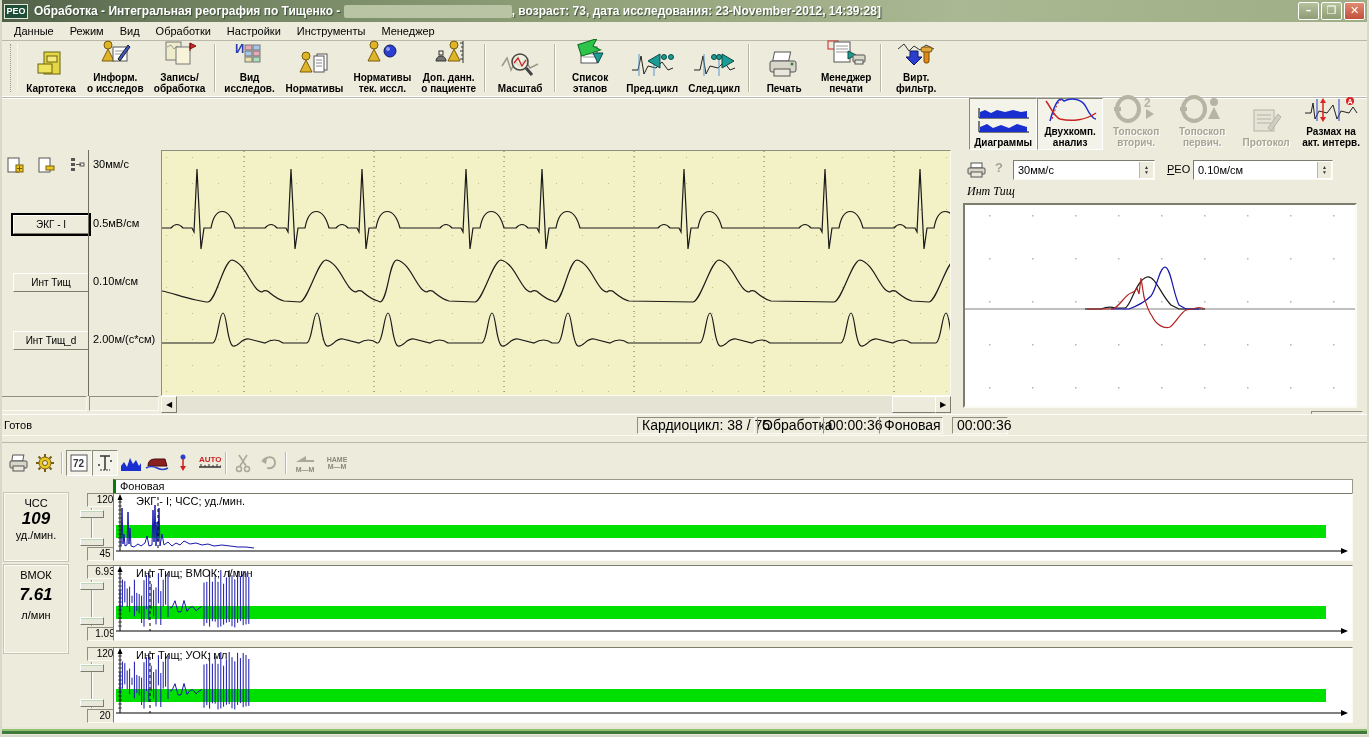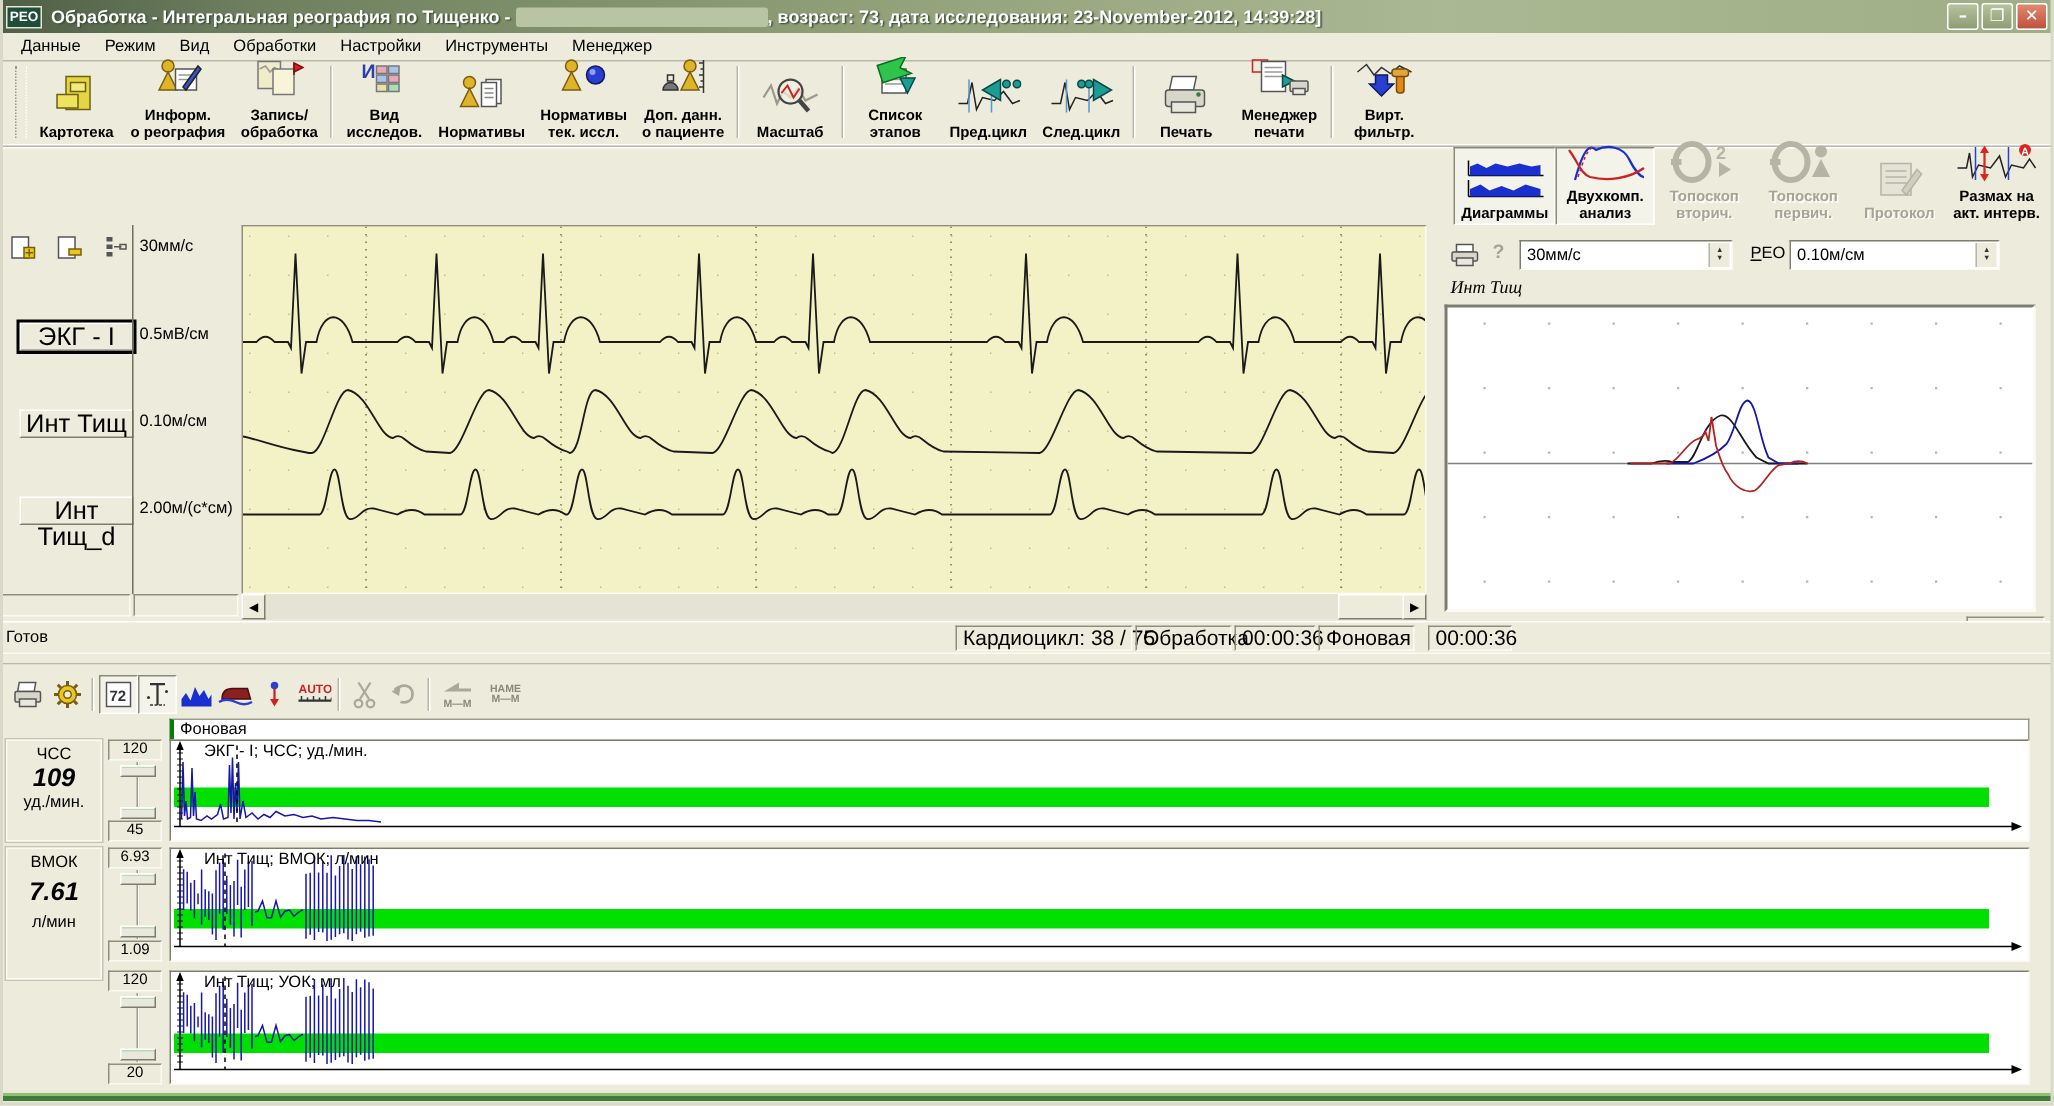--- a/index.html
+++ b/index.html
@@ -37,21 +37,21 @@
   .btn svg { flex:0 0 auto; }
   .tb-label { white-space:pre-line; text-align:center; font:bold 10px "Liberation Sans",sans-serif; line-height:11px; margin-top:1px; }
   .btn.pressed { border:1px solid; border-color:#8a8a7a #fff #fff #8a8a7a; background:#f4f3e9; }
   .btn.disabled .tb-label { color:#a6a593; text-shadow:1px 1px 0 #fff; }
 
   
   #leftpanel { left:0; top:150px; width:161px; height:285px; background:#ecebdc; }
   #lp-divider { left:88px; top:150px; width:1px; height:246px; background:#6f6f60; }
   .lp-icon { display:inline-block; margin:6px 4px 0 6px; }
   .chanbtn { position:absolute; left:13px; width:76px; height:19px; background:#ecebdc;
-    border:1px solid; border-color:#fff #7d7d6e #7d7d6e #fff; font-size:17px; text-align:center; line-height:17px; }
+    border:1px solid; border-color:#fff #7d7d6e #7d7d6e #fff; font-size:10px; text-align:center; line-height:17px; }
   .chanbtn.sel { outline:2px solid #000; outline-offset:0; font-weight:normal; }
   .lp-scale { position:absolute; left:93px; font-size:11px; }
   .lp-box { position:absolute; height:15px; background:#ecebdc; border:1px solid; border-color:#8f8f80 #fbfbf3 #fbfbf3 #8f8f80; }
 
   #mainchart { left:161px; top:150px; width:790px; height:246px; background:#f2f2c6;
     border:1px solid; border-color:#8f8f80 #fbfbf3 #fbfbf3 #8f8f80; }
   #hscroll { left:161px; top:396px; width:790px; height:17px; background:#e4e3d4; display:flex; }
   .scr-arrow { width:16px; height:17px; background:#ecebdc; border:1px solid; border-color:#fff #7d7d6e #7d7d6e #fff;
     font-size:8px; text-align:center; line-height:15px; color:#000; }
   #hthumb { position:absolute; left:731px; top:0; width:52px; height:17px; background:#ecebdc;
@@ -87,21 +87,21 @@
   .mini-txt { font:bold 7px "Liberation Sans",sans-serif; color:#8a8a7a; text-align:center; line-height:7px; }
   #stagebar { position:absolute; left:113px; top:36px; width:1240px; height:15px; background:#fff;
     border:1px solid #9a9a8a; border-left:3px solid #0a7a0a; font-size:11px; line-height:13px; padding-left:4px; }
 
   .vp { position:absolute; left:4px; width:64px; background:#ecebdc; border:1px solid #fbfbf3; box-shadow:0 0 0 1px #c5c4b5;
     text-align:center; }
   .vp .param { font-size:11px; margin-top:3px; }
   .vp .value { font:bold italic 17px "Liberation Sans",sans-serif; }
   .vp .unit { font-size:11px; margin-bottom:3px; }
   .slidercol { position:absolute; left:72px; width:40px; }
-  .rngbox { position:absolute; left:0; width:36px; height:14px; background:#ecebdc; text-align:center; font-size:10px; line-height:12px;
+  .rngbox { position:absolute; left:15px; width:36px; height:14px; background:#ecebdc; text-align:center; font-size:10px; line-height:12px;
     border:1px solid; border-color:#8f8f80 #fbfbf3 #fbfbf3 #8f8f80; }
   .track { position:absolute; left:19px; width:2px; background:#9a9a8a; border-right:1px solid #fff; }
   .thumb { position:absolute; left:8px; width:24px; height:8px; background:#e9e8dc;
     border:1px solid; border-color:#fff #7d7d6e #7d7d6e #fff; box-shadow:inset 0 1px 0 #bcd8b2; }
   .trendchart { position:absolute; left:113px; background:#fff; border:1px solid; border-color:#7d7d6e #fbfbf3 #fbfbf3 #7d7d6e; }
   .trendlabel { position:absolute; left:22px; top:1px; font-size:11px; white-space:nowrap; }
 
   #bottomstrip { left:0; top:727px; width:1369px; height:10px;
     background:linear-gradient(180deg,#e8e8d8 0 2px,#8fbf6f 2px 4px,#3f7a3c 4px 7px,#e8e8d8 7px); }
   #frame { left:0; top:0; width:1369px; height:737px; border:2px solid #d9d9c9; border-top:none; pointer-events:none; z-index:50; }
@@ -143,21 +143,21 @@
   <div class="btn">
     <span><svg width="34" height="30">
           <circle cx="10" cy="6" r="4" fill="#e0b428" stroke="#7a5c0e"></circle>
           <path d="M4 22 L10 10 L16 22 Z" fill="#e0b428" stroke="#7a5c0e"></path>
           <rect x="15" y="8" width="14" height="14" fill="#fff" stroke="#555"></rect>
           <line x1="17" y1="12" x2="27" y2="12" stroke="#999"></line>
           <line x1="17" y1="15" x2="27" y2="15" stroke="#999"></line>
           <path d="M20 20 L30 6 L32 8 L22 22 Z" fill="#3a55c8" stroke="#222"></path>
         </svg></span>
     <span class="tb-label">Информ.
-о реография</span>
+о исследов</span>
   </div>
   <div class="btn">
     <span><svg width="34" height="30">
           <rect x="3" y="3" width="15" height="18" fill="#efeccb" stroke="#777"></rect>
           <polyline points="4,8 8,6 11,10 14,7 17,9" fill="none" stroke="#999"></polyline>
           <rect x="13" y="8" width="14" height="17" fill="#f7f4da" stroke="#777"></rect>
           <path d="M27 4 L33 7 L27 10 Z" fill="#d22" stroke="#801010"></path>
           <line x1="27" y1="4" x2="27" y2="12" stroke="#801010"></line>
         </svg></span>
     <span class="tb-label">Запись/

